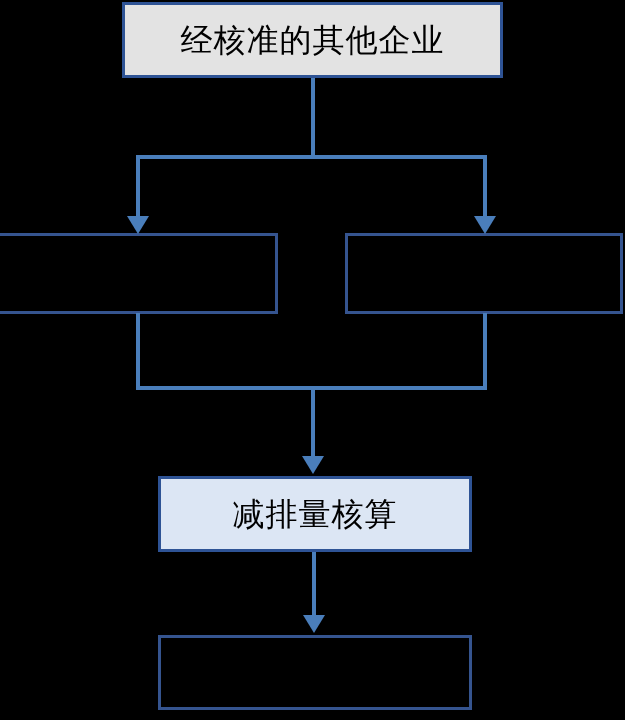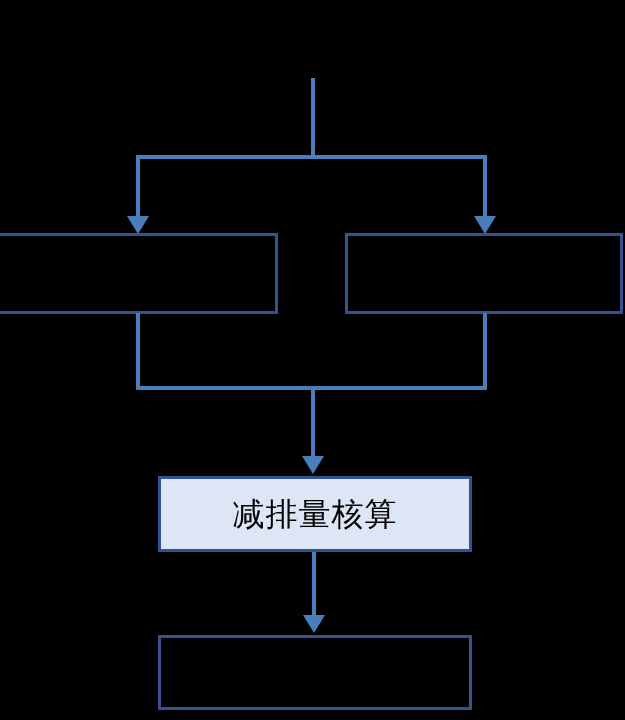--- a/index.html
+++ b/index.html
@@ -90,20 +90,23 @@
 
   
   #tail-stem  { left: 312px; top: 552px; height: 65px; }
   #tail-arrow { left: 303px; top: 615px; }
 </style>
 </head>
 <body>
 
 <div id="canvas">
 
+  <div class="node" id="node-top">
+    <span class="node-label">经核准的其他企业</span>
+  </div>
 
   <div class="node empty" id="node-left">
     <span class="node-label"></span>
   </div>
 
   <div class="node empty" id="node-right">
     <span class="node-label"></span>
   </div>
 
   <div class="node" id="node-accounting">

